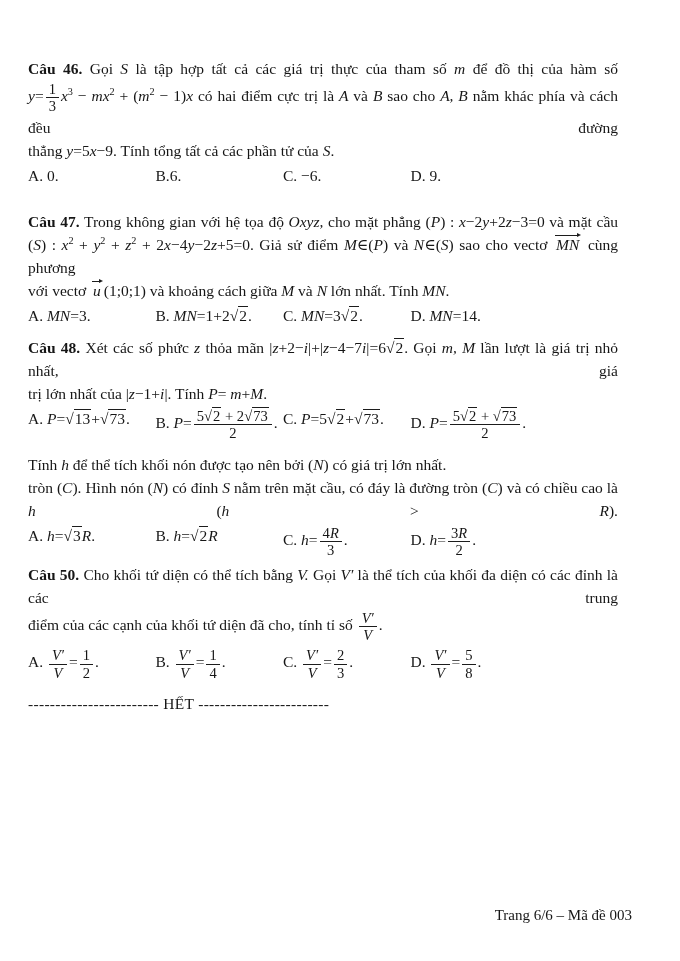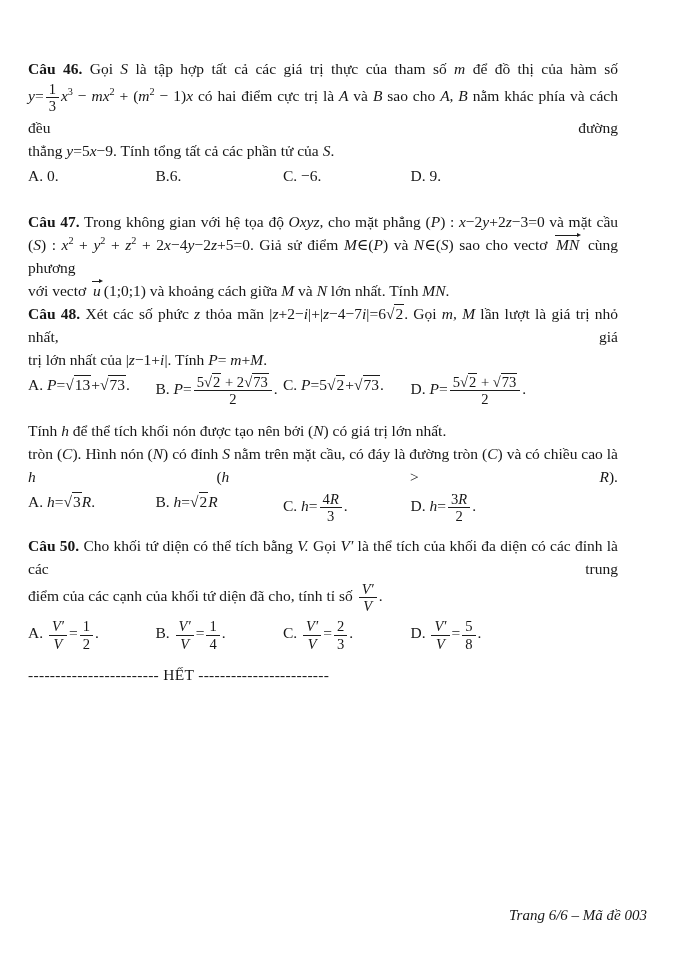--- a/index.html
+++ b/index.html
@@ -3,42 +3,42 @@
 <meta charset="utf-8">
 <style>
   html,body{margin:0;padding:0;background:#e8e8e8;}
   .page{
     width:680px;height:961px;background:#ffffff;position:relative;
     box-sizing:border-box;padding:57px 62px 0 28px;
     font-family:"Liberation Serif","DejaVu Serif",serif;
     font-size:15.5px;line-height:23px;color:#161616;overflow:hidden;
   }
   .question{margin:0;}
-  .q47{margin-top:20px;} .q48{margin-top:0;} .q49{margin-top:8px;} .q50{margin-top:5px;}
+  .q47{margin-top:20px;} .q48{margin-top:6px;} .q49{margin-top:8px;} .q50{}
   .qline{text-align:left;}
   .j{text-align:justify;text-align-last:justify;}
   i{font-style:italic;}
   b{font-weight:bold;}
   sup{font-size:0.66em;line-height:0;vertical-align:super;}
   .frac{display:inline-flex;flex-direction:column;align-items:center;vertical-align:middle;
         line-height:1.12;font-size:0.94em;margin:1px 2px;text-align:center;}
   .frac>.num{border-bottom:1px solid #1c1c1c;padding:0 3px;}
   .frac>.den{padding:0 3px;}
   .sqrt{white-space:nowrap;}
   .sqrt>.arg{border-top:1px solid #1c1c1c;padding:0 1px;}
   .vec{position:relative;font-style:italic;margin:0 2px;padding:0 1px;}
   .vec::after{content:"";position:absolute;left:0;right:3px;top:-1px;border-top:1px solid #1c1c1c;}
   .vec::before{content:"";position:absolute;right:-1px;top:-3px;width:0;height:0;
                border-top:2.5px solid transparent;border-bottom:2.5px solid transparent;
                border-left:4px solid #1c1c1c;}
   .answers{display:flex;align-items:flex-start;padding:2px 0 3px;}
   .answers .ans{width:127.5px;flex-shrink:0;}
   .answers .ans:nth-child(4){width:auto;}
   .end-line{text-align:left;margin-top:7px;letter-spacing:0.3px;}
-  .footer{position:absolute;right:33px;bottom:34px;font-size:15px;color:#161616;font-style:italic;}
+  .footer{position:absolute;right:48px;bottom:34px;font-size:15px;color:#161616;}
 </style>
 </head>
 <body>
 
 <div class="page">
 
   <div class="question">
     <div class="qline j"><b>Câu 46.</b> Gọi <i>S</i> là tập hợp tất cả các giá trị thực của tham số <i>m</i> để đồ thị của hàm số</div>
     <div class="qline j"><i>y</i>=<span class="frac">
           <span class="num">1</span>
@@ -50,20 +50,26 @@
       <span class="ans">B.6.</span>
       <span class="ans">C. −6.</span>
       <span class="ans">D. 9.</span>
     </div>
   </div>
 
   <div class="question q47">
     <div class="qline j"><b>Câu 47.</b> Trong không gian với hệ tọa độ <i>Oxyz,</i> cho mặt phẳng (<i>P</i>) : <i>x</i>−2<i>y</i>+2<i>z</i>−3=0 và mặt cầu</div>
     <div class="qline j">(<i>S</i>) : <i>x</i><sup>2</sup> + <i>y</i><sup>2</sup> + <i>z</i><sup>2</sup> + 2<i>x</i>−4<i>y</i>−2<i>z</i>+5=0. Giả sử điểm <i>M</i>∈(<i>P</i>) và <i>N</i>∈(<i>S</i>) sao cho vectơ <span class="vec">MN</span> cùng phương</div>
     <div class="qline">với vectơ <span class="vec">u</span>(1;0;1) và khoảng cách giữa <i>M</i> và <i>N</i> lớn nhất. Tính <i>MN</i>.</div>
+    <div class="answers">
+      <span class="ans">A. <i>MN</i>=3.</span>
+      <span class="ans">B. <i>MN</i>=1+2<span class="sqrt"><span class="rad">√</span><span class="arg">2</span></span>.</span>
+      <span class="ans">C. <i>MN</i>=3<span class="sqrt"><span class="rad">√</span><span class="arg">2</span></span>.</span>
+      <span class="ans">D. <i>MN</i>=14.</span>
+    </div>
   </div>
 
   <div class="question q48">
     <div class="qline j"><b>Câu 48.</b> Xét các số phức <i>z</i> thỏa mãn |<i>z</i>+2−<i>i</i>|+|<i>z</i>−4−7<i>i</i>|=6<span class="sqrt"><span class="rad">√</span><span class="arg">2</span></span>. Gọi <i>m, M</i> lần lượt là giá trị nhỏ nhất, giá</div>
     <div class="qline">trị lớn nhất của |<i>z</i>−1+<i>i</i>|. Tính <i>P</i>= <i>m</i>+<i>M</i>.</div>
     <div class="answers">
       <span class="ans">A. <i>P</i>=<span class="sqrt"><span class="rad">√</span><span class="arg">13</span></span>+<span class="sqrt"><span class="rad">√</span><span class="arg">73</span></span>.</span>
       <span class="ans">B. <i>P</i>=<span class="frac">
             <span class="num">5<span class="sqrt"><span class="rad">√</span><span class="arg">2</span></span> + 2<span class="sqrt"><span class="rad">√</span><span class="arg">73</span></span></span>
             <span class="den">2</span>

